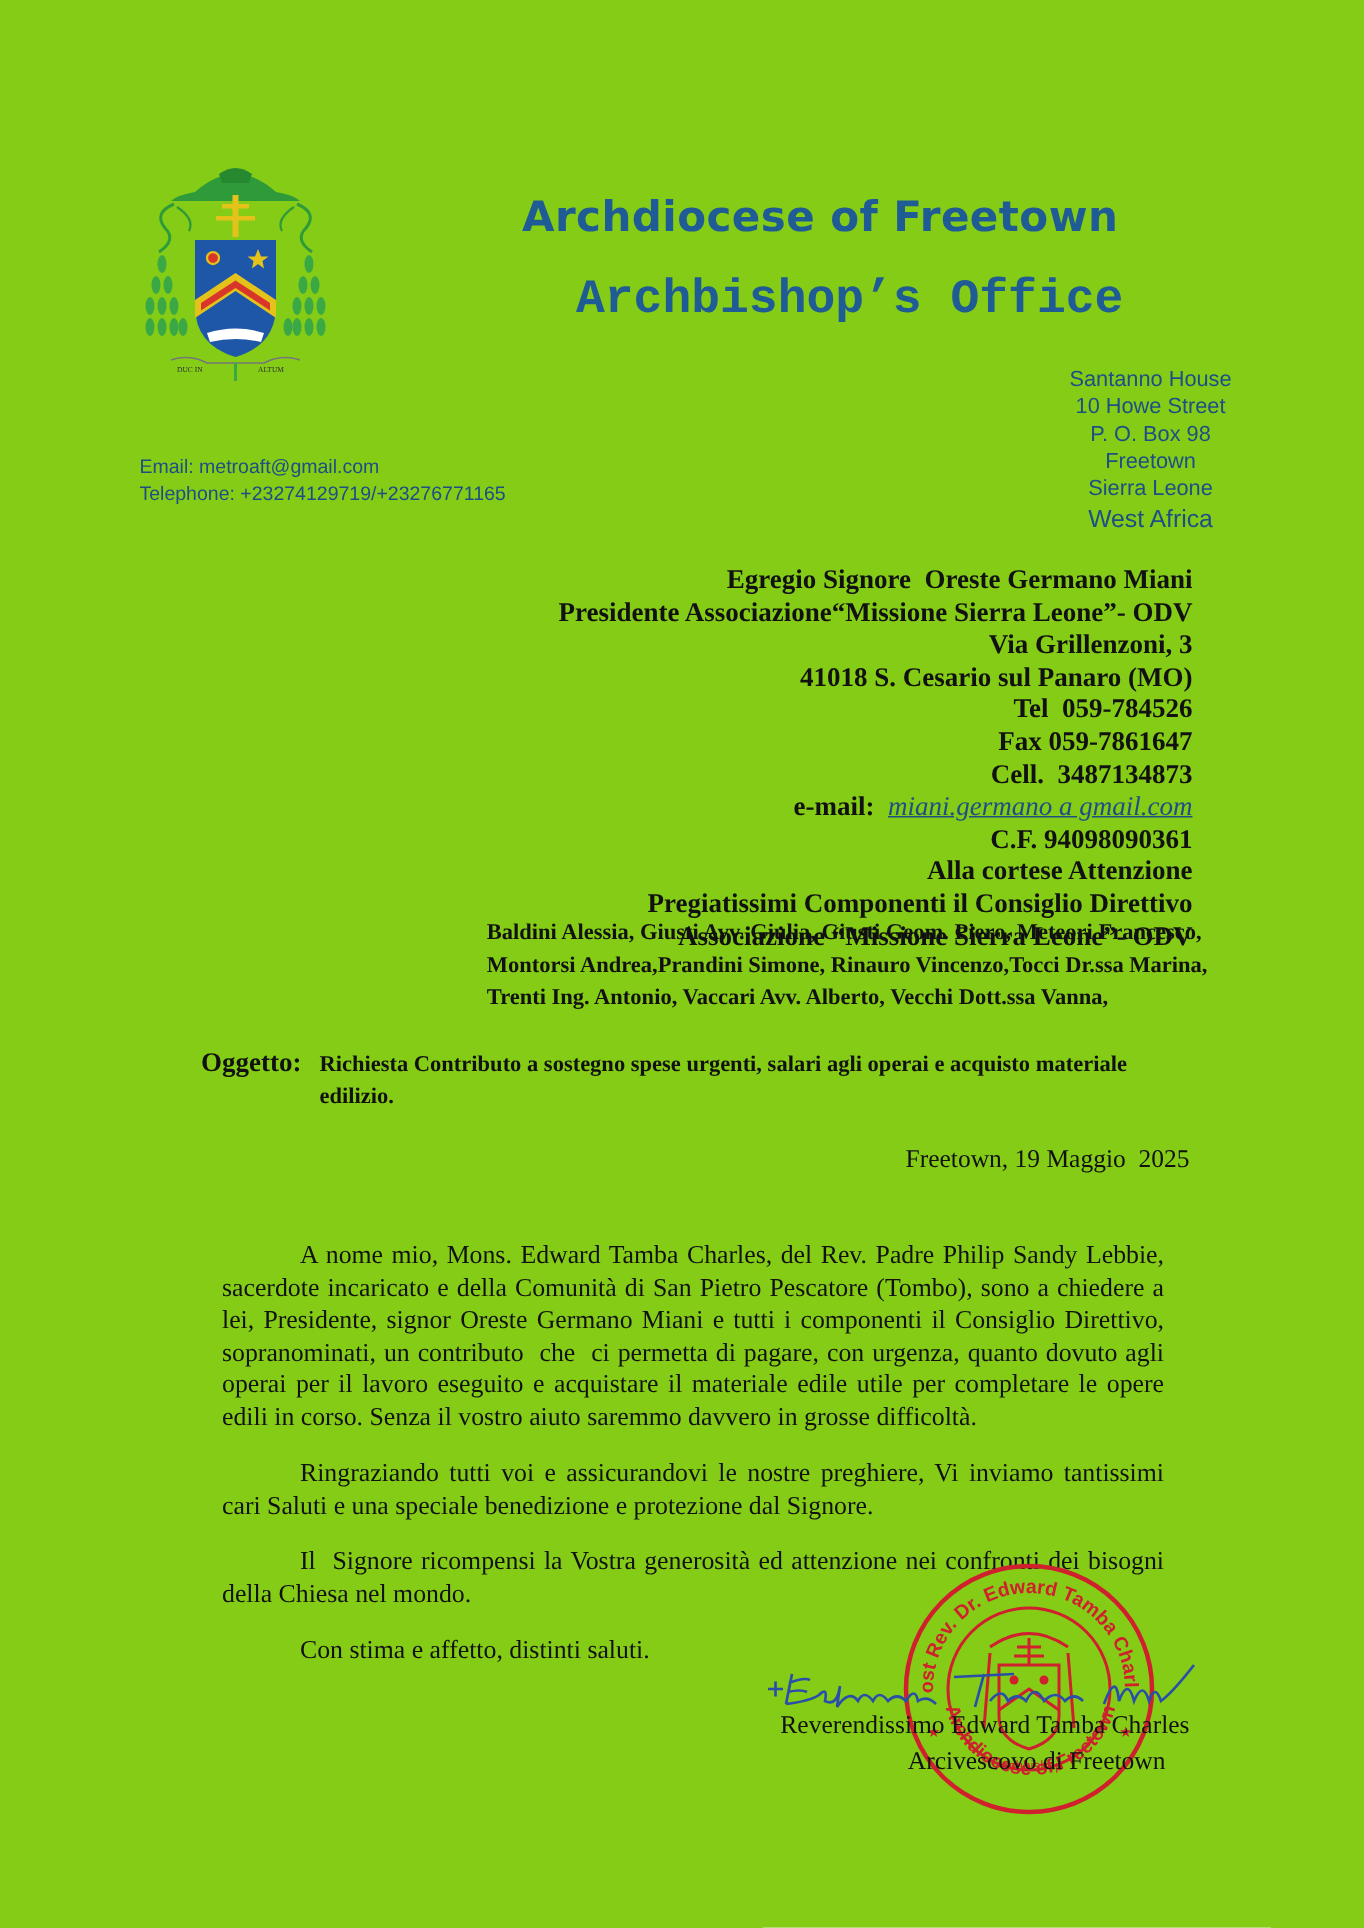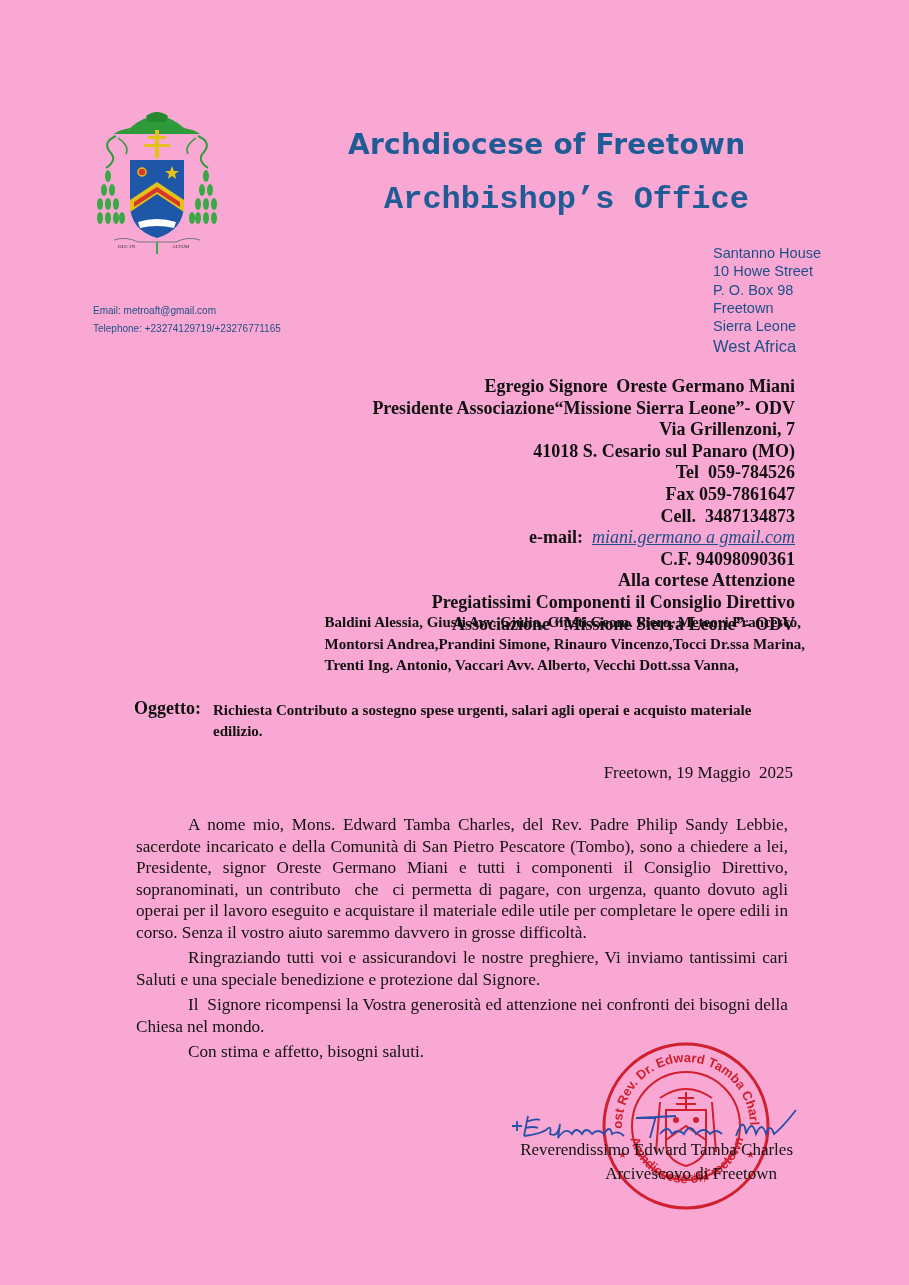--- a/index.html
+++ b/index.html
@@ -1,47 +1,47 @@
 <!DOCTYPE html>
 <html><head>
 <meta charset="utf-8">
 <style>
   html, body { margin: 0; padding: 0; background: #ffffff; }
   body { width: 909px; height: 1285px; position: relative; overflow: hidden; }
-  .page { position: absolute; left: 0; top: 0; width: 909px; height: 1285px; background: #f9a8d4; }
+  .page { position: absolute; left: 0; top: 0; width: 909px; height: 1285px; background: #84cc16; }
 
   
   .crest { position: absolute; left: 96px; top: 108px; width: 122px; height: 150px; }
 
   
   .hdr-title { position: absolute; left: 348px; top: 128px; font-family: "DejaVu Sans", sans-serif; font-weight: bold; color: #1f5b94; font-size: 28px; letter-spacing: 0.3px; white-space: nowrap; }
   .hdr-sub { position: absolute; left: 384px; top: 181px; font-family: Liberation Mono, monospace; font-weight: bold; color: #1f5b94; font-size: 32px; white-space: nowrap; }
 
   
-  .addr { position: absolute; left: 713px; top: 244px; color: #1d4f86; font-family: "Liberation Sans", sans-serif; font-size: 14.5px; line-height: 18.3px; }
+  .addr { position: absolute; left: 713px; top: 244px; color: #1d4f86; font-family: "Liberation Sans", sans-serif; font-size: 14.5px; line-height: 18.3px; text-align: center; }
   .addr .last { font-size: 16.5px; line-height: 22px; }
 
-  .contact { position: absolute; left: 93px; top: 302px; color: #1d4f86; font-family: "Liberation Sans", sans-serif; font-size: 10px; line-height: 18px; }
+  .contact { position: absolute; left: 93px; top: 302px; color: #1d4f86; font-family: "Liberation Sans", sans-serif; font-size: 13px; line-height: 18px; }
 
   
   .recipient { position: absolute; right: 114px; top: 376px; text-align: right; font-family: "Liberation Serif", serif; font-weight: bold; font-size: 18px; line-height: 21.6px; color: #111; }
   .recipient .email-link { font-style: italic; font-weight: normal; color: #1d4f86; text-decoration: underline; text-decoration-color: #1d4f86; }
 
   .members { position: absolute; right: 104px; top: 612px; text-align: left; font-family: "Liberation Serif", serif; font-weight: bold; font-size: 15px; line-height: 21.6px; color: #111; white-space: nowrap; }
 
   
   .subject { position: absolute; left: 134px; top: 698px; width: 680px; font-family: "Liberation Serif", serif; color: #111; }
   .subject .lbl { font-weight: bold; font-size: 18px; position: absolute; left: 0; top: 0; }
   .subject .txt { position: absolute; left: 79px; top: 2px; width: 590px; font-weight: bold; font-size: 15px; line-height: 21px; }
 
   .date { position: absolute; right: 116px; top: 763px; font-family: "Liberation Serif", serif; font-size: 17px; color: #111; white-space: nowrap; }
 
   
   .body { position: absolute; left: 132px; top: 810px; width: 660px; font-family: "Liberation Serif", serif; font-size: 17.2px; line-height: 21.5px; color: #111; text-align: justify; }
-  .body p { margin: 4px; text-indent: 52px; }
+  .body p { margin: 16px; text-indent: 52px; }
   .stamp { position: absolute; left: 600px; top: 1040px; width: 172px; height: 172px; }
   .signature { position: absolute; left: 500px; top: 1104px; width: 310px; height: 40px; }
   .signer { position: absolute; right: 116px; top: 1138px; text-align: right; font-family: "Liberation Serif", serif; font-size: 17px; line-height: 24px; color: #111; white-space: nowrap; }
   .signer .l2 { margin-right: 16px; }
 </style>
 </head>
 <body>
 
 <div class="page">
 
@@ -110,21 +110,21 @@
   </div>
 
   <div class="contact">
     <div>Email: metroaft@gmail.com</div>
     <div>Telephone: +23274129719/+23276771165</div>
   </div>
 
   <div class="recipient">
     <div>Egregio Signore&nbsp; Oreste Germano Miani</div>
     <div>Presidente Associazione“Missione Sierra Leone”- ODV</div>
-    <div>Via Grillenzoni, 7</div>
+    <div>Via Grillenzoni, 3</div>
     <div>41018 S. Cesario sul Panaro (MO)</div>
     <div>Tel&nbsp; 059-784526</div>
     <div>Fax 059-7861647</div>
     <div>Cell.&nbsp; 3487134873</div>
     <div><span>e-mail:&nbsp; </span><a class="email-link" title="miani.germano@gmail.com">miani.germano a gmail.com</a></div>
     <div>C.F. 94098090361</div>
     <div>Alla cortese Attenzione</div>
     <div>Pregiatissimi Componenti il Consiglio Direttivo</div>
     <div>Associazione “Missione Sierra Leone”- ODV</div>
   </div>
@@ -139,21 +139,21 @@
     <span class="lbl">Oggetto:</span>
     <div class="txt">Richiesta Contributo a sostegno spese urgenti, salari agli operai e acquisto materiale edilizio.</div>
   </div>
 
   <div class="date">Freetown, 19 Maggio&nbsp; 2025</div>
 
   <div class="body">
     <p>A nome mio, Mons. Edward Tamba Charles, del Rev. Padre Philip Sandy Lebbie, sacerdote incaricato e della Comunità di San Pietro Pescatore (Tombo), sono a chiedere a lei, Presidente, signor Oreste Germano Miani e tutti i componenti il Consiglio Direttivo, sopranominati, un contributo&nbsp; che&nbsp; ci permetta di pagare, con urgenza, quanto dovuto agli operai per il lavoro eseguito e acquistare il materiale edile utile per completare le opere edili in corso. Senza il vostro aiuto saremmo davvero in grosse difficoltà.</p>
     <p>Ringraziando tutti voi e assicurandovi le nostre preghiere, Vi inviamo tantissimi cari Saluti e una speciale benedizione e protezione dal Signore.</p>
     <p>Il&nbsp; Signore ricompensi la Vostra generosità ed attenzione nei confronti dei bisogni della Chiesa nel mondo.</p>
-    <p>Con stima e affetto, bisogni saluti.</p>
+    <p>Con stima e affetto, distinti saluti.</p>
   </div>
 
   <svg class="stamp" viewBox="0 0 172 172">
     <defs>
       <path id="stampTop" d="M22 86 A64 64 0 0 1 150 86"></path>
       <path id="stampBottom" d="M30 96 A58 58 0 0 0 144 96"></path>
     </defs>
     <circle cx="86" cy="86" r="82" fill="none" stroke="#d0202e" stroke-width="3"></circle>
     <circle cx="86" cy="86" r="54" fill="none" stroke="#d0202e" stroke-width="2"></circle>
     <text font-family="Liberation Sans, sans-serif" font-weight="bold" font-size="13" fill="#d0202e">

